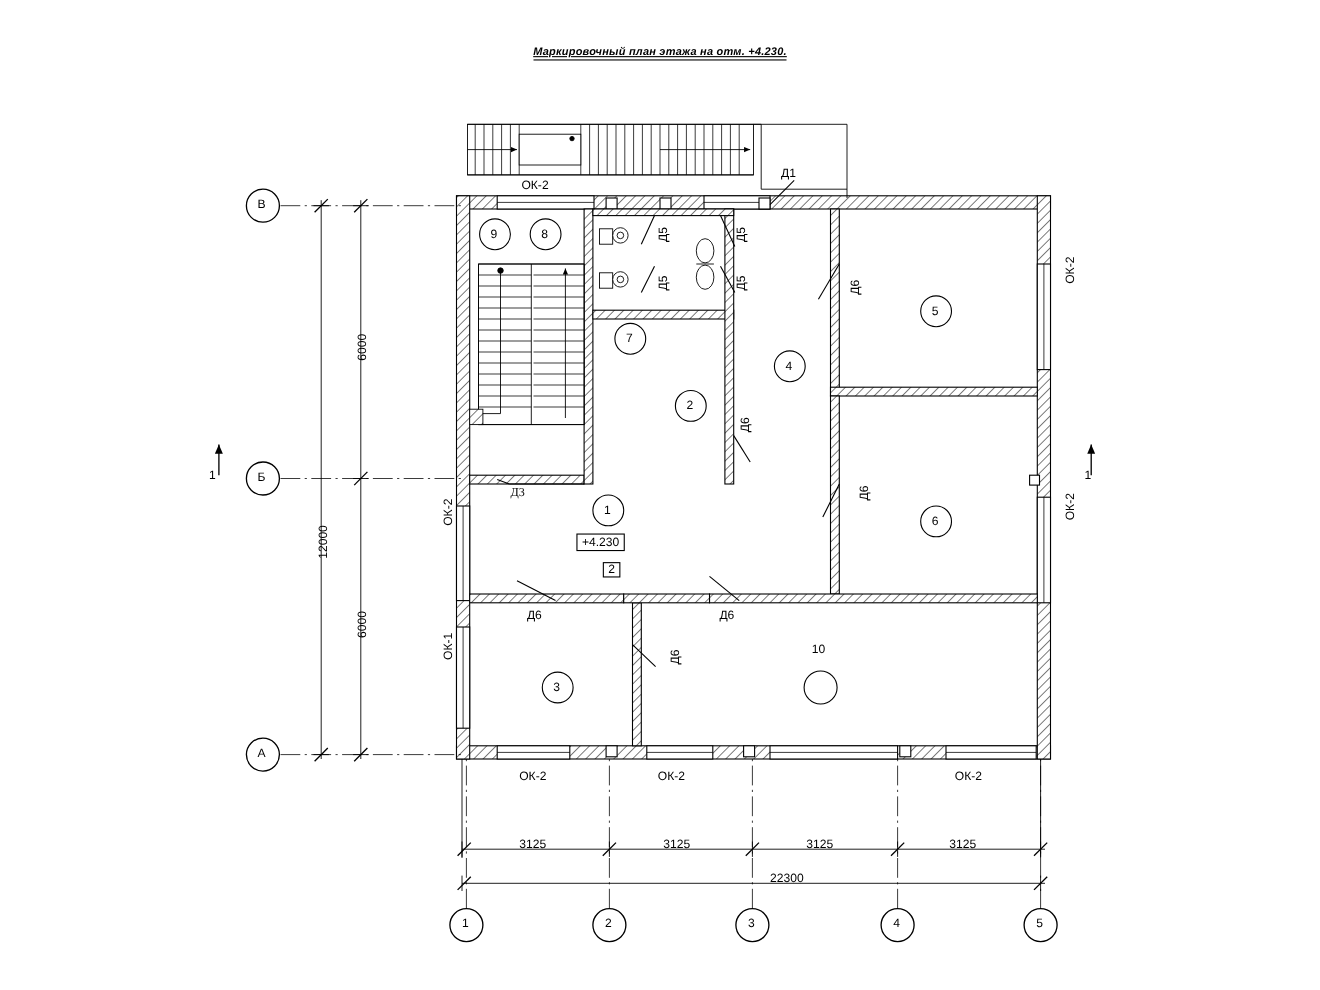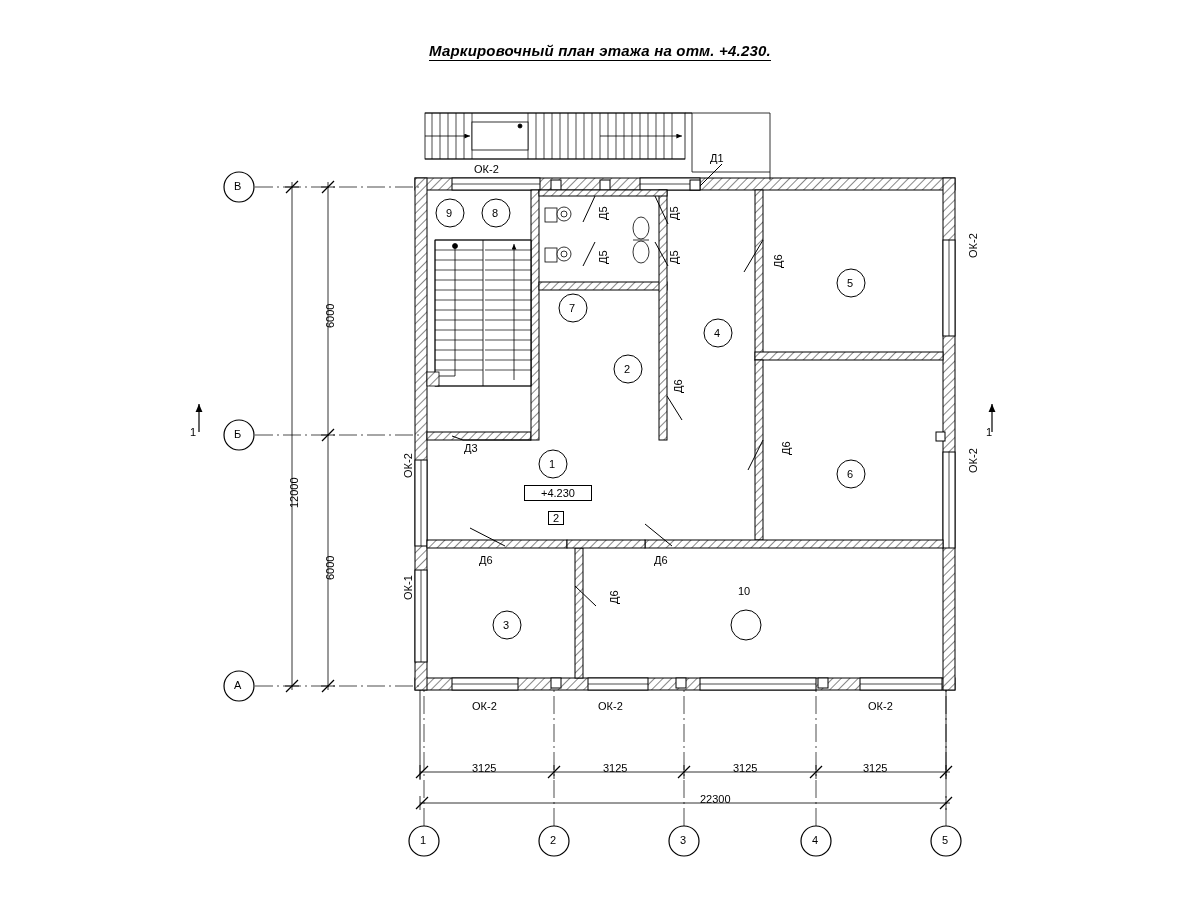--- a/index.html
+++ b/index.html
@@ -22,22 +22,23 @@
     height: 900px;
   }
   #title {
     position: absolute;
     left: 0;
     top: 42px;
     width: 1200px;
     text-align: center;
     font-style: italic;
     font-weight: bold;
-    font-size: 15px;
+    font-size: 10px;
     letter-spacing: 0.2px;
+    text-decoration: underline;
   }
   #title span {
     border-bottom: 1.5px solid #000;
     padding-bottom: 1px;
   }
   svg.plan {
     position: absolute;
     left: 0;
     top: 0;
   }
@@ -48,21 +49,21 @@
   }
   .lbl-v {
     position: absolute;
     font-size: 11px;
     white-space: nowrap;
     transform: rotate(-90deg);
     transform-origin: left top;
   }
   .boxed {
     border: 1px solid #000;
-    padding: 1px 16px;
+    padding: 1px 4px;
     background: #fff;
     font-size: 11px;
   }
 </style>
 </head>
 <body>
 
 <div id="sheet">
 
   <div id="title"><span>Маркировочный план этажа на отм. +4.230.</span></div>
@@ -367,21 +368,21 @@
   <div class="lbl" style="left:503px; top:619px;">3</div>
   <div class="lbl" style="left:714px; top:327px;">4</div>
   <div class="lbl" style="left:847px; top:277px;">5</div>
   <div class="lbl" style="left:847px; top:468px;">6</div>
   <div class="lbl" style="left:569px; top:302px;">7</div>
   <div class="lbl" style="left:492px; top:207px;">8</div>
   <div class="lbl" style="left:446px; top:207px;">9</div>
   <div class="lbl" style="left:738px; top:585px;">10</div>
 
   <div class="lbl" style="left:710px; top:152px;">Д1</div>
-  <div class="lbl" style="left:464px; top:442px;">Д3</div>
+  <div class="lbl" style="left:464px; top:442px;font-family:Liberation Serif, serif;">Д3</div>
   <div class="lbl-v" style="left:597px; top:220px;">Д5</div>
   <div class="lbl-v" style="left:668px; top:220px;">Д5</div>
   <div class="lbl-v" style="left:597px; top:264px;">Д5</div>
   <div class="lbl-v" style="left:668px; top:264px;">Д5</div>
   <div class="lbl-v" style="left:772px; top:268px;">Д6</div>
   <div class="lbl-v" style="left:672px; top:393px;">Д6</div>
   <div class="lbl-v" style="left:780px; top:455px;">Д6</div>
   <div class="lbl" style="left:479px; top:554px;">Д6</div>
   <div class="lbl" style="left:654px; top:554px;">Д6</div>
   <div class="lbl-v" style="left:608px; top:604px;">Д6</div>

